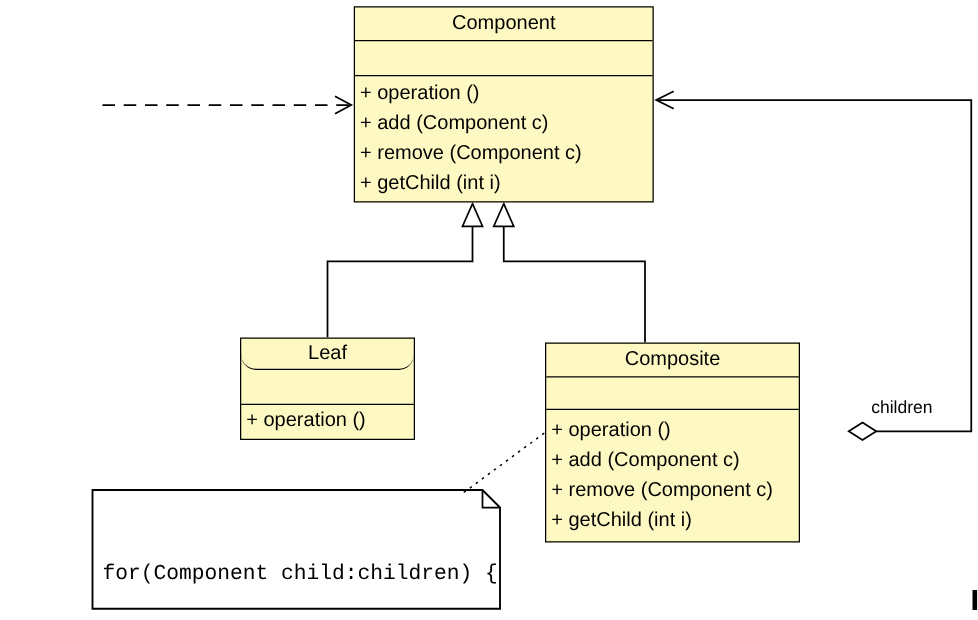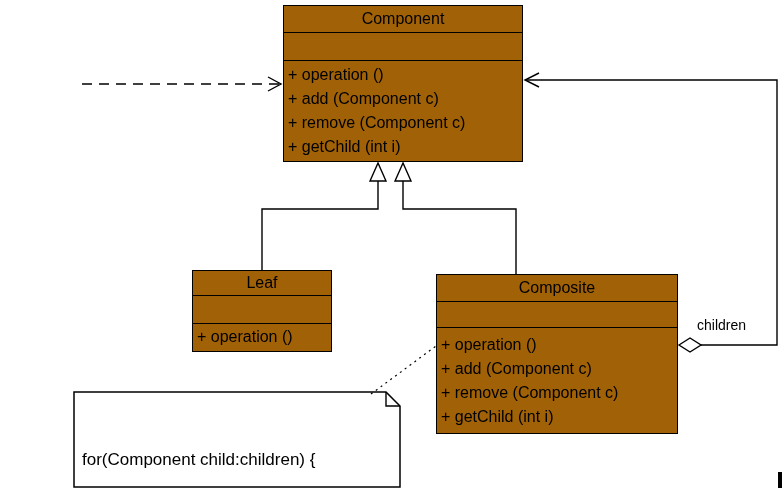--- a/index.html
+++ b/index.html
@@ -4,36 +4,36 @@
 <style>
   html, body { margin:0; padding:0; }
   body {
     width:782px; height:496px; background:#ffffff; overflow:hidden;
     font-family:"Liberation Sans", sans-serif; color:#000;
   }
   .canvas { position:relative; width:782px; height:496px; background:#ffffff; }
   svg.overlay { position:absolute; left:0; top:0; width:782px; height:496px; }
 
   .uml-class {
-    position:absolute; background:#a16207; border:1px solid #000;
+    position:absolute; background:#fef9c3; border:1px solid #000;
     box-sizing:border-box; display:flex; flex-direction:column;
   }
   .uml-title {
     border-bottom:1px solid #000; text-align:center;
     font-size:16px; flex:0 0 auto;
   }
   .uml-attrs { border-bottom:1px solid #000; flex:0 0 auto; }
   .uml-methods { font-size:16px; padding-left:4px; overflow:hidden; }
   .uml-method { height:24px; line-height:24px; white-space:pre; }
 
   .note-text {
     position:absolute; left:82px; top:405px; width:310px;
     font-size:17px; line-height:22px; white-space:pre;
   }
-  .note-line { height:22px; }
+  .note-line { height:22px;font-family:Liberation Mono, monospace; }
   .note-line:nth-child(2) { padding-left:45px; }
 
   .children-label {
     position:absolute; left:697px; top:317px; font-size:14px;
   }
 </style>
 </head>
 <body>
 
 <div class="canvas">
@@ -77,28 +77,28 @@
     <div class="uml-attrs" style="height:27px;"></div>
     <div class="uml-methods" style="flex:1 1 auto; padding-top:2px;">
       <div class="uml-method">+ operation ()</div>
       <div class="uml-method">+ add (Component c)</div>
       <div class="uml-method">+ remove (Component c)</div>
       <div class="uml-method">+ getChild (int i)</div>
     </div>
   </div>
 
   <div class="uml-class" style="left:192px; top:270px; width:140px; height:82px;">
-    <div class="uml-title" style="height:24px; line-height:24px;">Leaf</div>
+    <div class="uml-title" style="height:24px; line-height:24px;border-radius:12px;">Leaf</div>
     <div class="uml-attrs" style="height:27px;"></div>
     <div class="uml-methods" style="flex:1 1 auto;">
       <div class="uml-method" style="height:26px; line-height:26px;">+ operation ()</div>
     </div>
   </div>
 
-  <div class="uml-class" style="left:436px; top:274px; width:242px; height:160px;">
+  <div class="uml-class" style="left:436px; top:274px; width:204px; height:160px;">
     <div class="uml-title" style="height:26px; line-height:26px;">Composite</div>
     <div class="uml-attrs" style="height:25px;"></div>
     <div class="uml-methods" style="flex:1 1 auto; padding-top:5px;">
       <div class="uml-method">+ operation ()</div>
       <div class="uml-method">+ add (Component c)</div>
       <div class="uml-method">+ remove (Component c)</div>
       <div class="uml-method">+ getChild (int i)</div>
     </div>
   </div>
 

